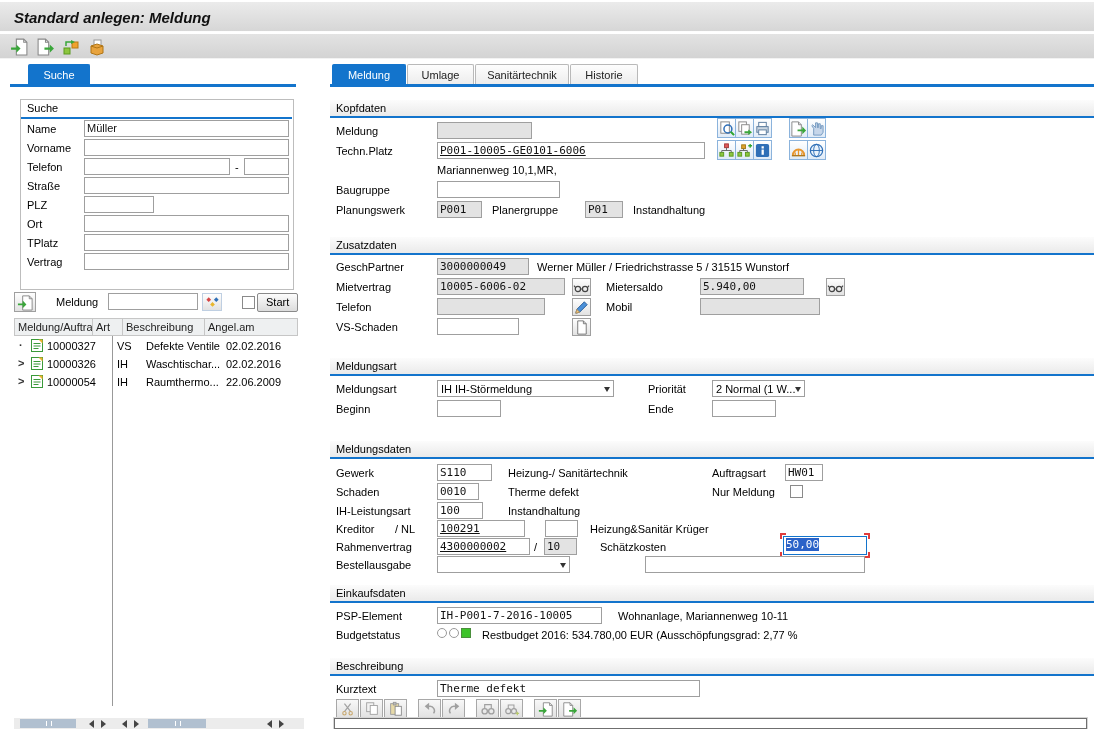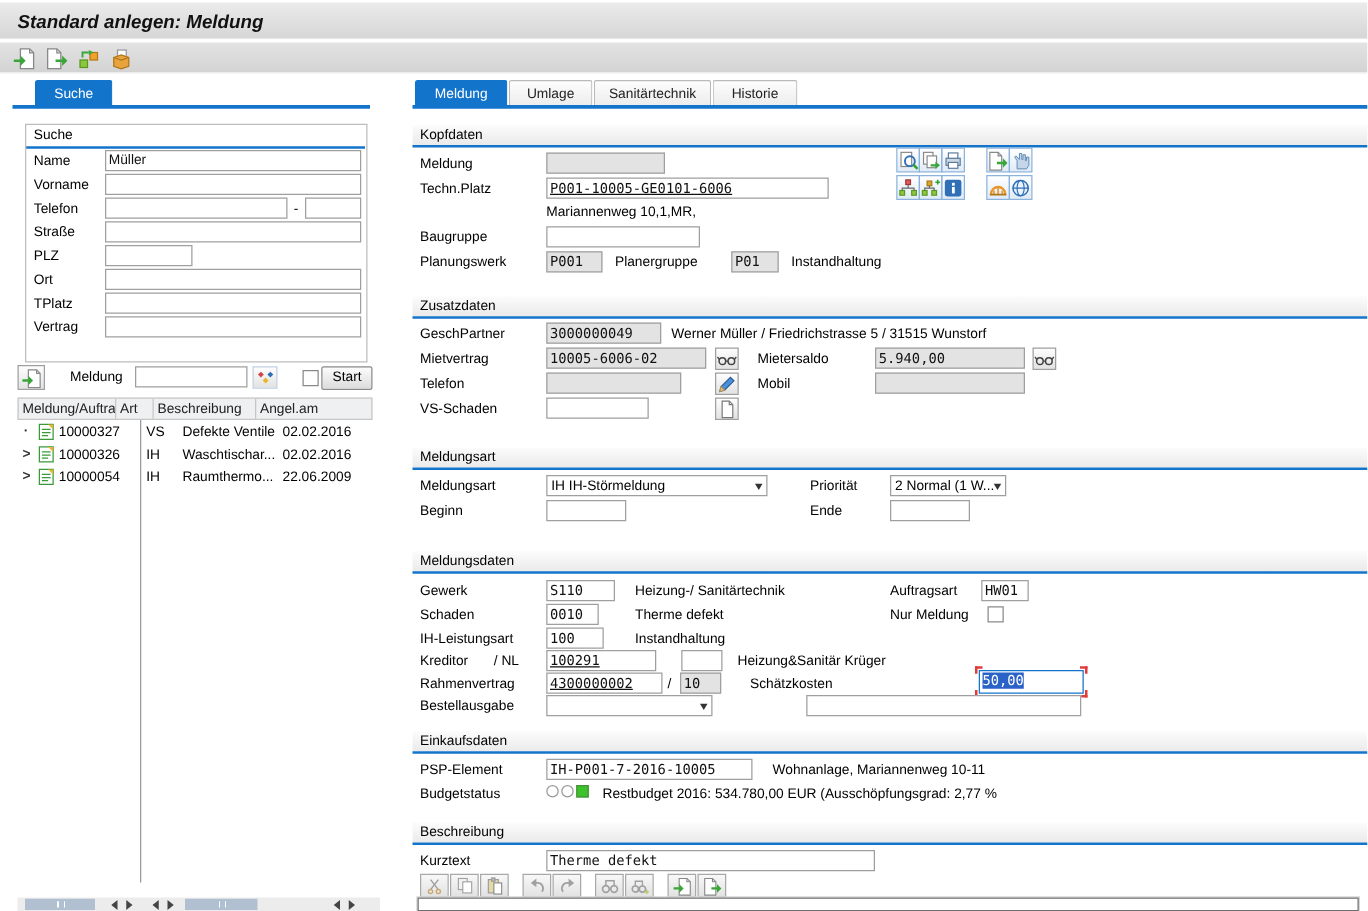--- a/index.html
+++ b/index.html
@@ -320,21 +320,21 @@
 <div class="tab" style="left:407px;width:67px"><span>Umlage</span></div>
 <div class="tab" style="left:475px;width:94px"><span>Sanitärtechnik</span></div>
 <div class="tab" style="left:570px;width:68px"><span>Historie</span></div>
 <div class="tabline" style="left:330px;top:84px;width:764px"></div>
 
 <div class="sect" style="top:100px">Kopfdaten</div>
 <div class="rule" style="top:116px"></div>
 <span class="lbl" style="left:336px;top:125px">Meldung</span>
 <div class="inp dis" style="left:437px;top:122px;width:95px"></div>
 <span class="lbl" style="left:336px;top:145px">Techn.Platz</span>
-<div class="inp" style="left:437px;top:142px;width:226px"><span class="link">P001-10005-GE0101-6006</span></div>
+<div class="inp" style="left:437px;top:142px;width:268px"><span class="link">P001-10005-GE0101-6006</span></div>
 
 <div class="grid" style="left:718px;top:118px">
   <span class="gicon">
       <svg class="ic" width="17" height="17">
         <use href="#sym-magdoc"></use>
       </svg>
     </span>
   <span class="gicon">
       <svg class="ic" width="17" height="17">
         <use href="#sym-copydoc"></use>
@@ -403,21 +403,21 @@
 <div class="inp dis" style="left:437px;top:258px;width:92px">3000000049</div>
 <span class="lbl" style="left:537px;top:261px">Werner Müller / Friedrichstrasse 5 / 31515 Wunstorf</span>
 <span class="lbl" style="left:336px;top:281px">Mietvertrag</span>
 <div class="inp dis" style="left:437px;top:278px;width:128px">10005-6006-02</div>
 <span class="fbtn" style="left:572px;top:278px">
     <svg class="ic" width="17" height="17">
       <use href="#sym-glasses"></use>
     </svg>
   </span>
 <span class="lbl" style="left:606px;top:281px">Mietersaldo</span>
-<div class="inp dis" style="left:700px;top:278px;width:120px">5.940,00</div>
+<div class="inp dis" style="left:700px;top:278px;width:104px">5.940,00</div>
 <span class="fbtn" style="left:826px;top:278px">
     <svg class="ic" width="17" height="17">
       <use href="#sym-glasses"></use>
     </svg>
   </span>
 <span class="lbl" style="left:336px;top:301px">Telefon</span>
 <div class="inp dis" style="left:437px;top:298px;width:108px"></div>
 <span class="fbtn" style="left:572px;top:298px">
     <svg class="ic" width="17" height="17">
       <use href="#sym-pencil"></use>

